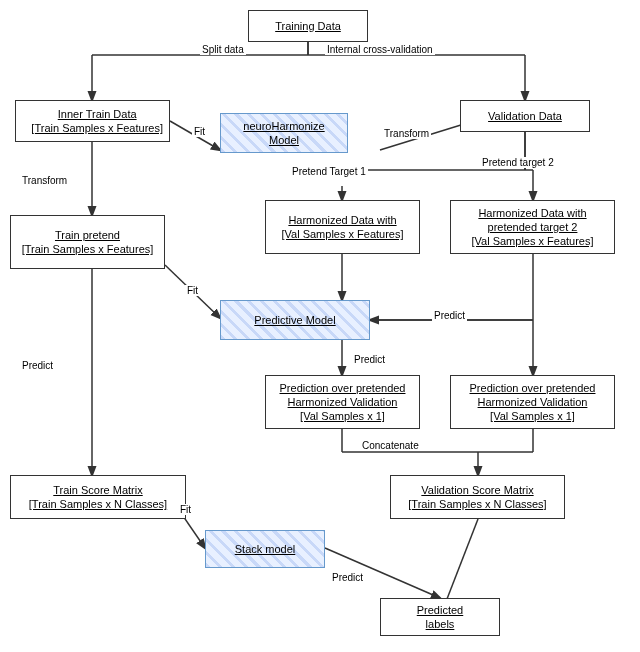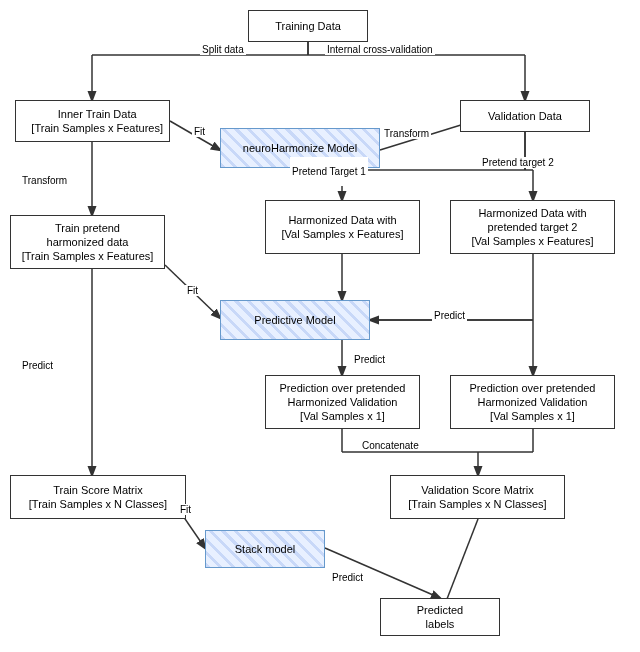--- a/index.html
+++ b/index.html
@@ -40,20 +40,21 @@
         45deg,
         #c8d8f8,
         #c8d8f8 3px,
         #e8f0ff 3px,
         #e8f0ff 9px
       );
       border: 1.5px solid #6699cc;
     }
     .box span {
       display: block;
+      text-decoration: underline;
     }
   </style>
 </head>
 <body>
 
 <div id="diagram">
   <svg id="arrows">
 
     <line x1="308" y1="42" x2="308" y2="55" stroke="#333" stroke-width="1.5"></line>
     <line x1="308" y1="55" x2="92" y2="55" stroke="#333" stroke-width="1.5"></line>
@@ -120,29 +121,28 @@
         <div>
           <span>Inner Train Data</span>
           <span>[Train Samples x Features]</span>
         </div>
       </div>
       <div class="box" style="left: 460px; top: 100px; width: 130px; height: 32px;">
         <div>
           <span>Validation Data</span>
         </div>
       </div>
-      <div class="box hatched" style="left: 220px; top: 128px; width: 160px; height: 40px;">
+      <div class="box hatched" style="left: 220px; top: 113px; width: 128px; height: 40px;">
         <div>
           <span>neuroHarmonize Model</span>
         </div>
       </div>
       <div class="box" style="left: 10px; top: 215px; width: 155px; height: 54px;">
         <div>
           <span>Train pretend</span>
-          <span>harmonized data</span>
           <span>[Train Samples x Features]</span>
         </div>
       </div>
       <div class="box" style="left: 265px; top: 200px; width: 155px; height: 54px;">
         <div>
           <span>Harmonized Data with</span>
           <span>[Val Samples x Features]</span>
         </div>
       </div>
       <div class="box" style="left: 450px; top: 200px; width: 165px; height: 54px;">

